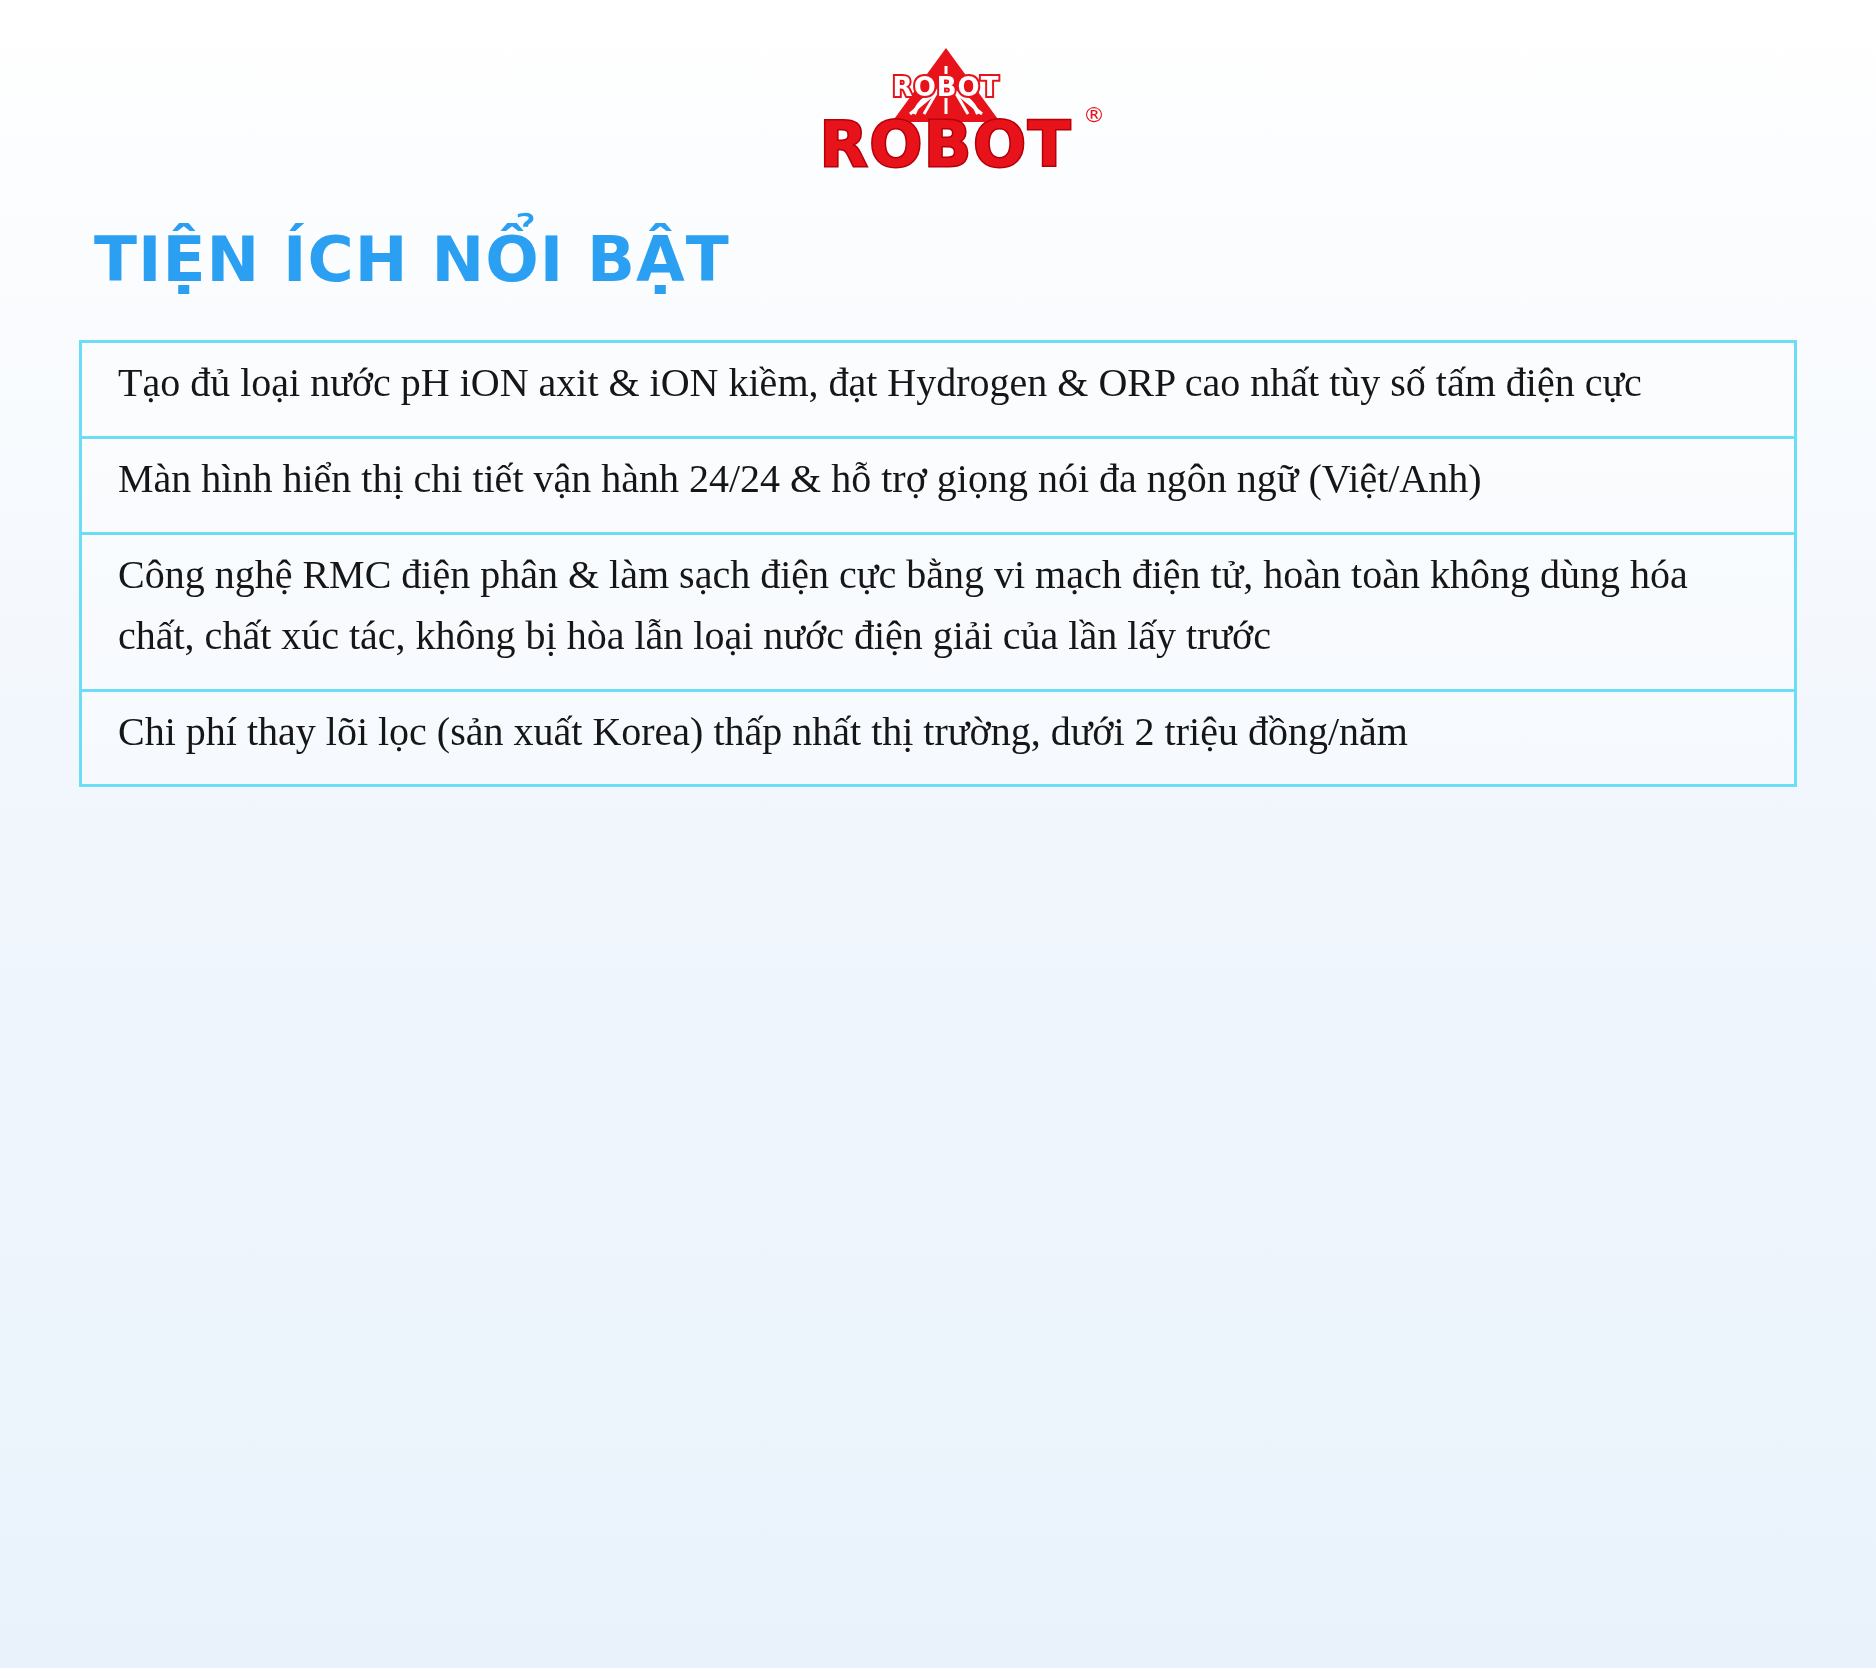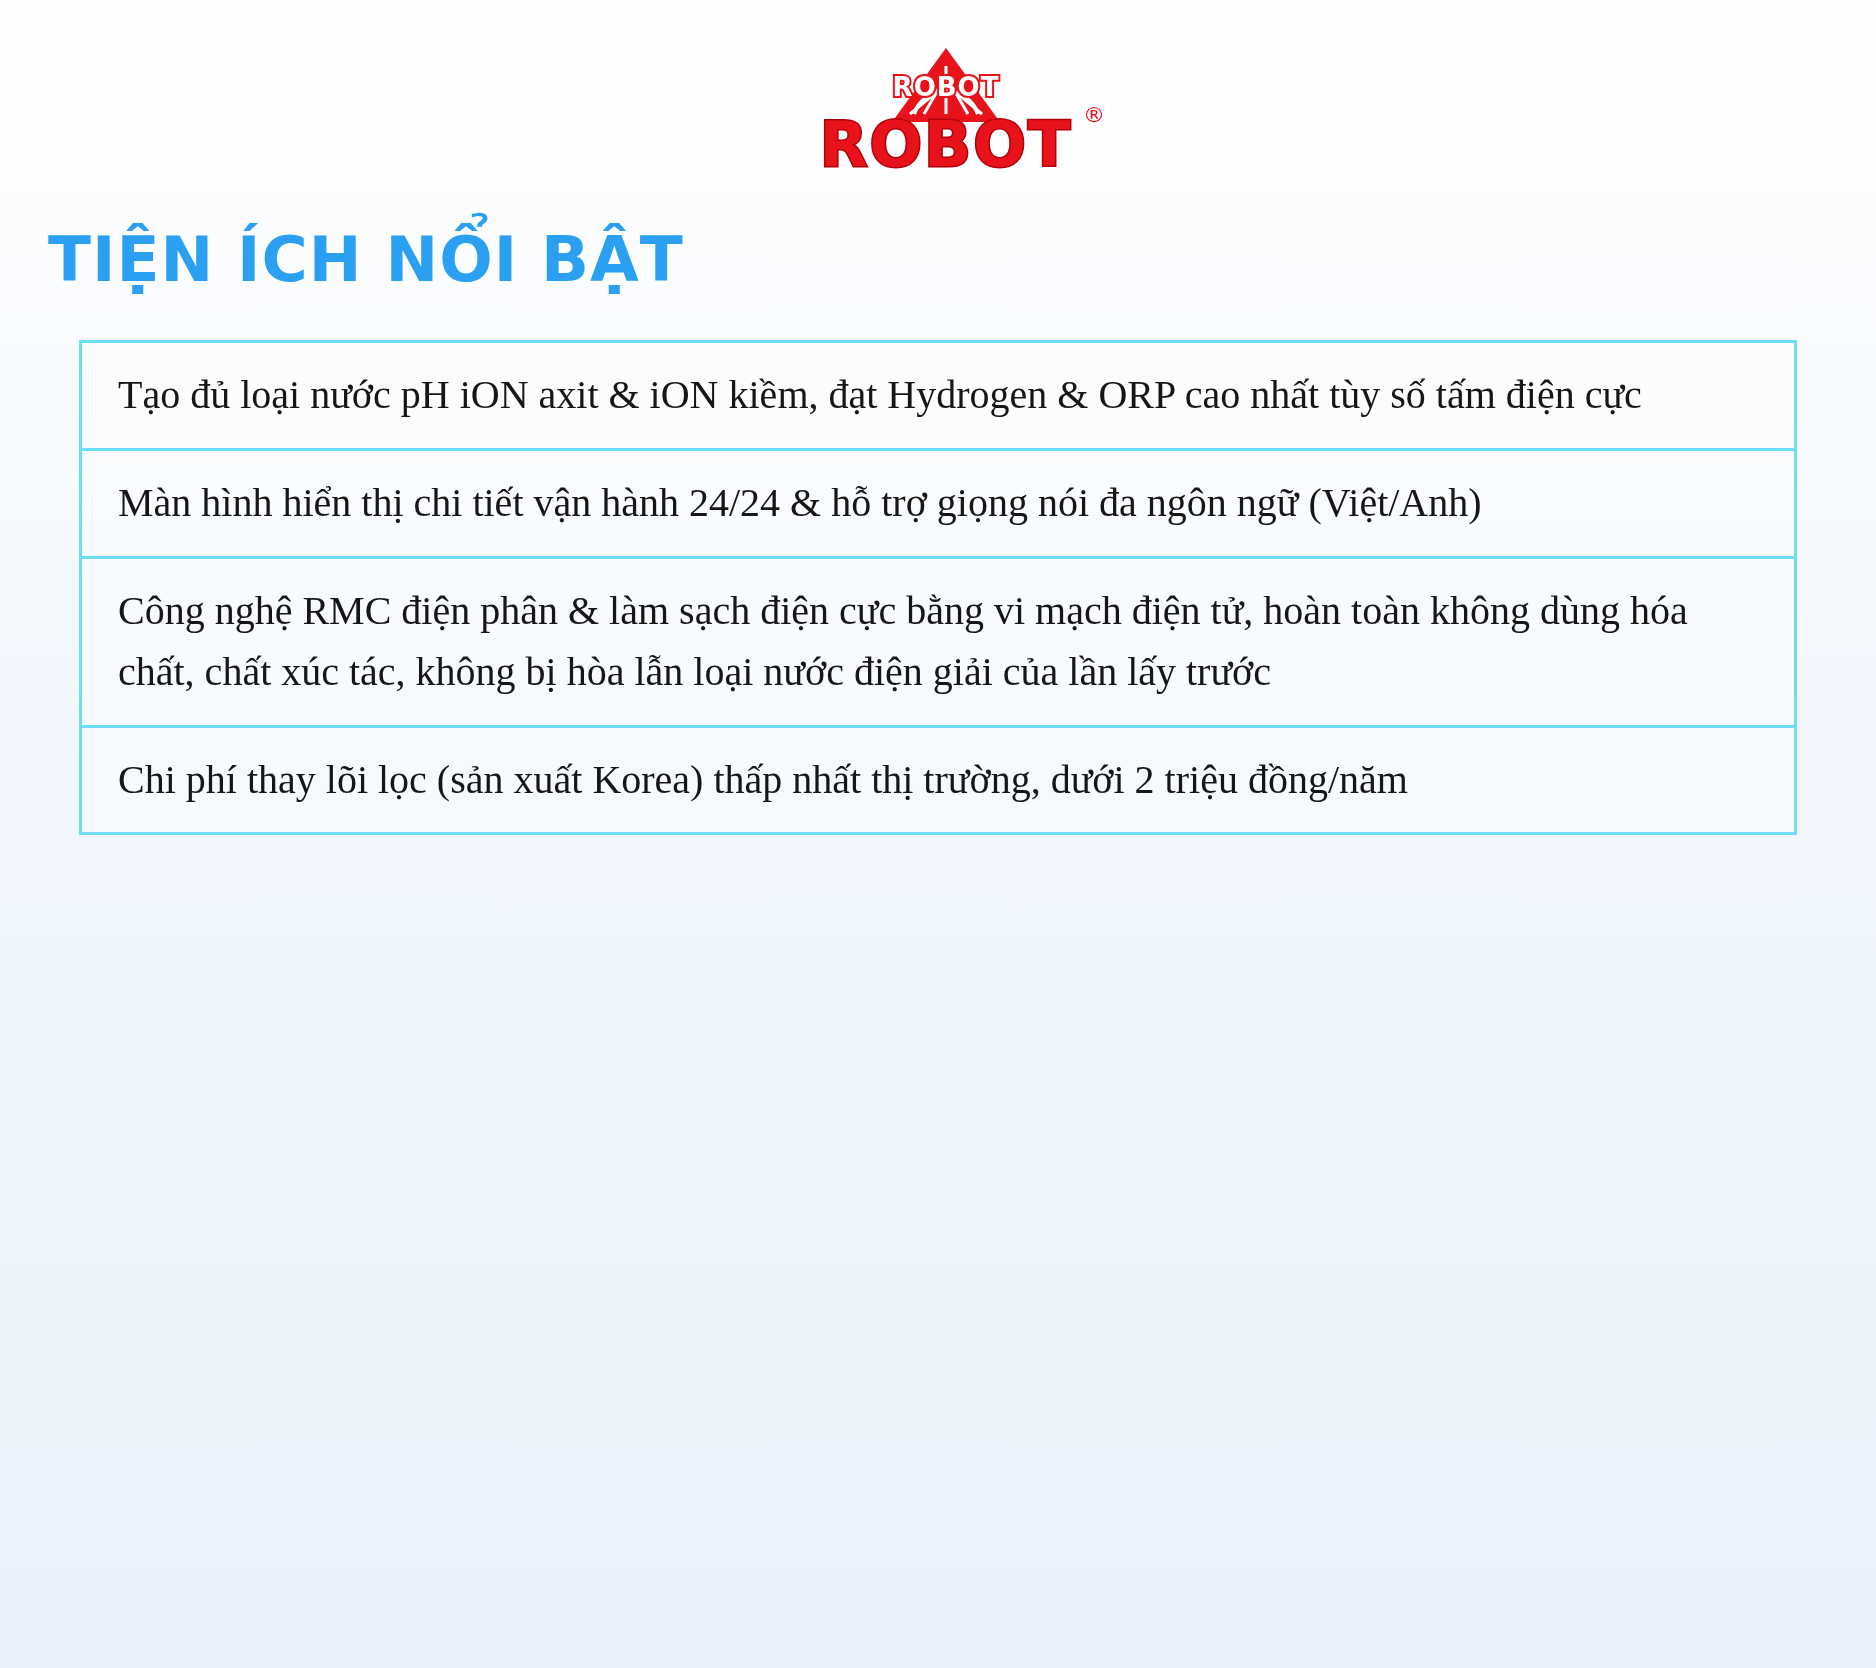--- a/index.html
+++ b/index.html
@@ -70,40 +70,40 @@
     position: absolute;
     right: 6px;
     top: 56px;
     font-family: "DejaVu Sans", sans-serif;
     font-size: 22px;
     color: #e8121a;
   }
 
   
   .heading {
-    margin: 18px 0 0 48px;
+    margin: 18px 0 0 94px;
     font-family: "DejaVu Sans", sans-serif;
     font-weight: bold;
     font-size: 63px;
     letter-spacing: 1px;
     color: #2ba0f2;
     line-height: 1.15;
   }
 
   
   .features {
     margin: 44px auto 0 auto;
     width: 1718px;
     border: 3px solid #6ddcf5;
     box-sizing: border-box;
     background: rgba(255,255,255,0.35);
   }
   .feature-row {
     border-bottom: 3px solid #6ddcf5;
-    padding: 22px 30px 22px 36px;
+    padding: 10px 30px 22px 36px;
     box-sizing: border-box;
   }
   .feature-row:last-child {
     border-bottom: none;
     border-radius: 22px;
   }
   .feature-text {
     font-family: "Liberation Serif", serif;
     font-size: 40px;
     line-height: 1.52;

